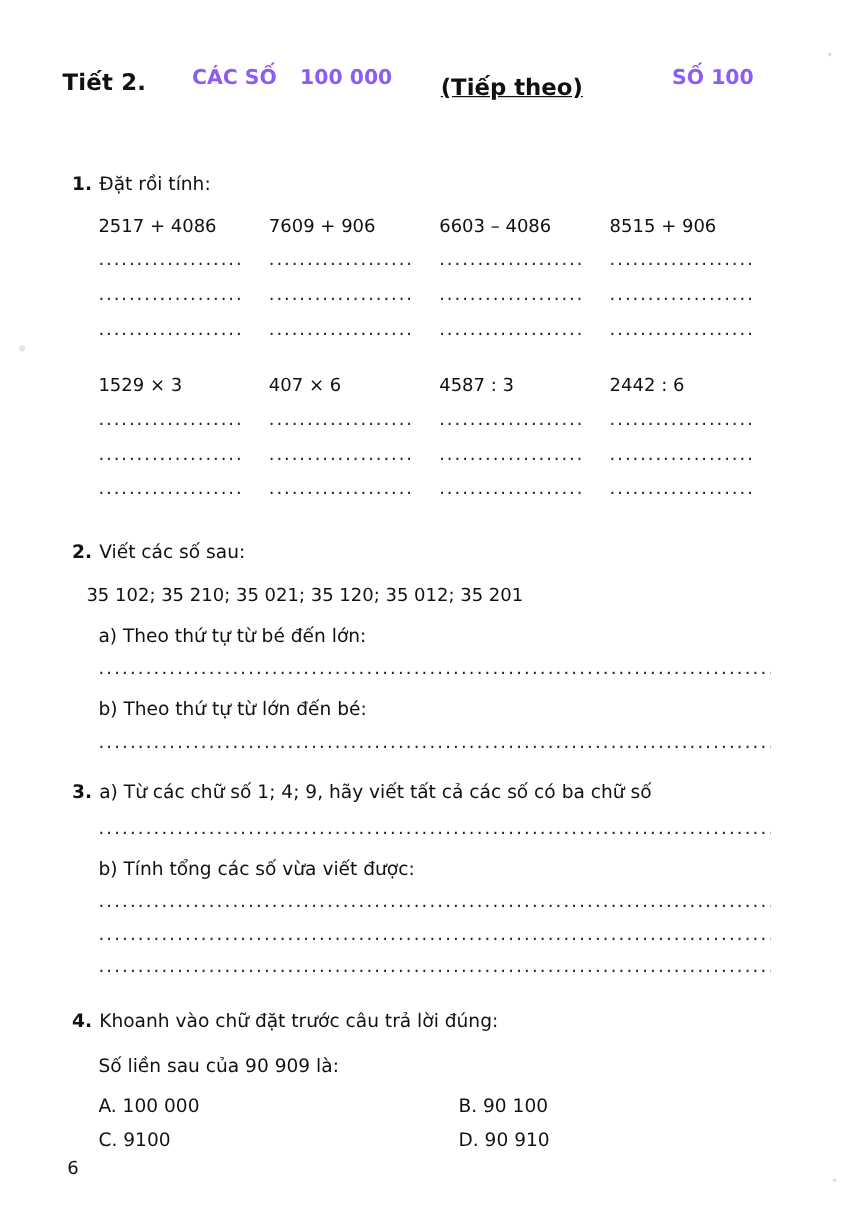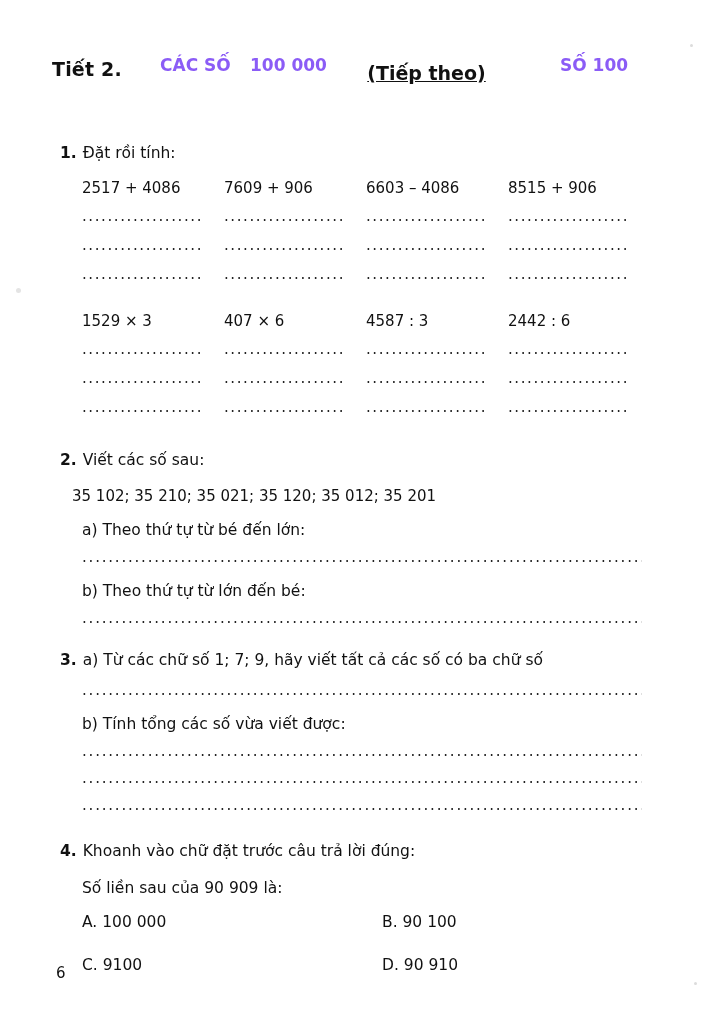--- a/index.html
+++ b/index.html
@@ -134,21 +134,21 @@
   .mc-line {
     padding-left: 30px;
     font-size: 15.5px;
     margin-top: 16px;
   }
   .mc-grid {
     display: grid;
     grid-template-columns: 300px 300px;
     padding-left: 30px;
     margin-top: 16px;
-    row-gap: 25px;
+    row-gap: 10px;
     font-size: 15.5px;
   }
 
   
   .page-number {
     position: absolute;
     left: 56px;
     bottom: 42px;
     font-size: 15px;
   }
@@ -261,21 +261,21 @@
     <div class="number-line">35 102; 35 210; 35 021; 35 120; 35 012; 35 201</div>
     <div class="sub-item">a) Theo thứ tự từ bé đến lớn:</div>
     <div class="answer-rule wide">........................................................................................................................</div>
     <div class="sub-item">b) Theo thứ tự từ lớn đến bé:</div>
     <div class="answer-rule wide">........................................................................................................................</div>
   </div>
 
   <div class="exercise" style="margin-top:22px;">
     <div class="ex-head">
       <span class="ex-num">3.</span>
-      <span class="ex-text">a) Từ các chữ số 1; 7; 9, hãy viết tất cả các số có ba chữ số</span>
+      <span class="ex-text">a) Từ các chữ số 1; 4; 9, hãy viết tất cả các số có ba chữ số</span>
     </div>
     <div class="answer-rule wide">........................................................................................................................</div>
     <div class="sub-item">b) Tính tổng các số vừa viết được:</div>
     <div class="answer-rule wide">........................................................................................................................</div>
     <div class="answer-rule wide">........................................................................................................................</div>
     <div class="answer-rule wide">........................................................................................................................</div>
   </div>
 
   <div class="exercise" style="margin-top:26px;">
     <div class="ex-head">

